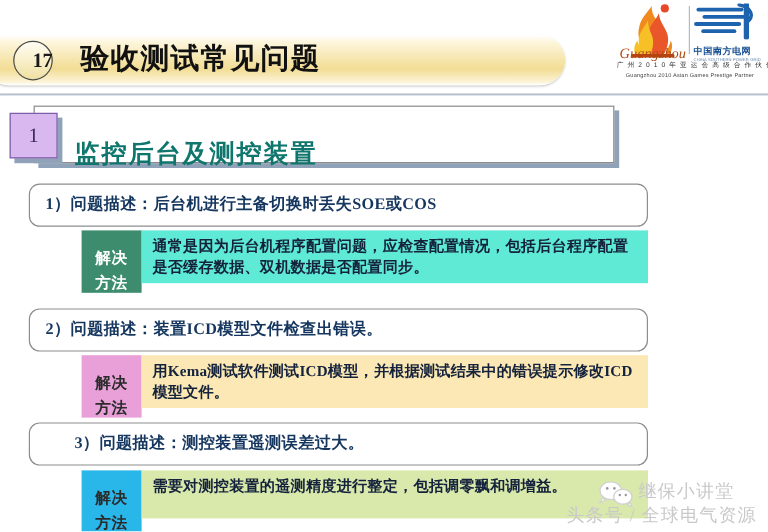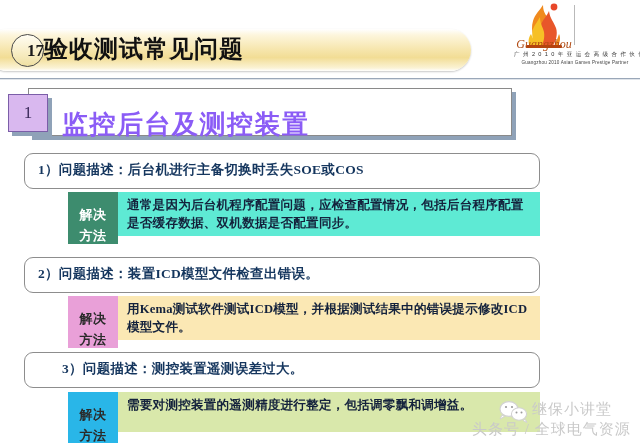--- a/index.html
+++ b/index.html
@@ -48,21 +48,21 @@
     width: 33px; height: 33px;
     line-height: 33px;
     text-align: right;
     font-family: "Liberation Serif", serif;
     font-size: 17px;
     font-weight: bold;
     color: #1a1a1a;
   }
   #title-text {
     position: absolute;
-    left: 44px; top: 33px;
+    left: 67px; top: 33px;
     font-size: 24px;
     font-weight: bold;
     color: #111111;
     letter-spacing: 1px;
     white-space: nowrap;
   }
   #header-rule {
     position: absolute;
     left: 0; top: 78px;
     width: 640px; height: 0;
@@ -180,24 +180,24 @@
     left: 8px; top: 94px;
     width: 40px; height: 38px;
     line-height: 38px;
     text-align: center;
     font-family: "Liberation Serif", serif;
     font-size: 17px;
     color: #3b2a5a;
   }
   #section-title {
     position: absolute;
-    left: 62px; top: 107px;
-    font-size: 26px;
-    font-weight: bold;
-    color: #8b5cf6;
+    left: 62px; top: 114px;
+    font-size: 21px;
+    font-weight: bold;
+    color: #0f766e;
     letter-spacing: 1.5px;
     white-space: nowrap;
   }
 
   
   .qbox {
     position: absolute;
     left: 24px;
     width: 516px;
     height: 36px;
@@ -311,20 +311,32 @@
                      C24 23 27 26 28 31 C29 37 27 43 25 46 Z" fill="#f6c026"></path>
             <path d="M14 46 C12 42 12 37 15 33 C16 36 18 39 19 42 L19 46 Z" fill="#f6c026"></path>
             <path d="M41 46 C44 42 45 37 43 33 C42 37 40 40 39 43 L39 46 Z" fill="#f08a1e"></path>
             <rect x="10" y="44" width="36" height="3" rx="1.2" fill="#b8410f"></rect>
           </svg>
         </div>
         <div id="torch-word">Guangzhou</div>
 
         <div id="brand-divider"></div>
 
+        <div id="grid-logo">
+          <svg width="58" height="30" viewBox="0 0 58 30">
+            <path d="M4 5 L40 5" stroke="#1d63ad" stroke-width="3.2" stroke-linecap="round"></path>
+            <path d="M9 11 L44 11" stroke="#1d63ad" stroke-width="3.2" stroke-linecap="round"></path>
+            <path d="M2 17 L38 17" stroke="#1d63ad" stroke-width="3.2" stroke-linecap="round"></path>
+            <path d="M8 23 L34 23" stroke="#1d63ad" stroke-width="3.2" stroke-linecap="round"></path>
+            <path d="M44 1 L44 28" stroke="#1d63ad" stroke-width="4.4" stroke-linecap="round"></path>
+            <path d="M38 1 C48 3 50 10 46 14" stroke="#1d63ad" stroke-width="3" fill="none" stroke-linecap="round"></path>
+          </svg>
+          <div class="grid-label-cn">中国南方电网</div>
+          <div class="grid-label-en">CHINA SOUTHERN POWER GRID</div>
+        </div>
       </div>
 
       <div id="brand-cn">广 州 2 0 1 0 年 亚 运 会 高 级 合 作 伙 伴</div>
       <div id="brand-en">Guangzhou 2010 Asian Games Prestige Partner</div>
     </div>
   </div>
 
   <div id="section-shadow"></div>
   <div id="section-box"></div>
   <div id="section-num-shadow"></div>

